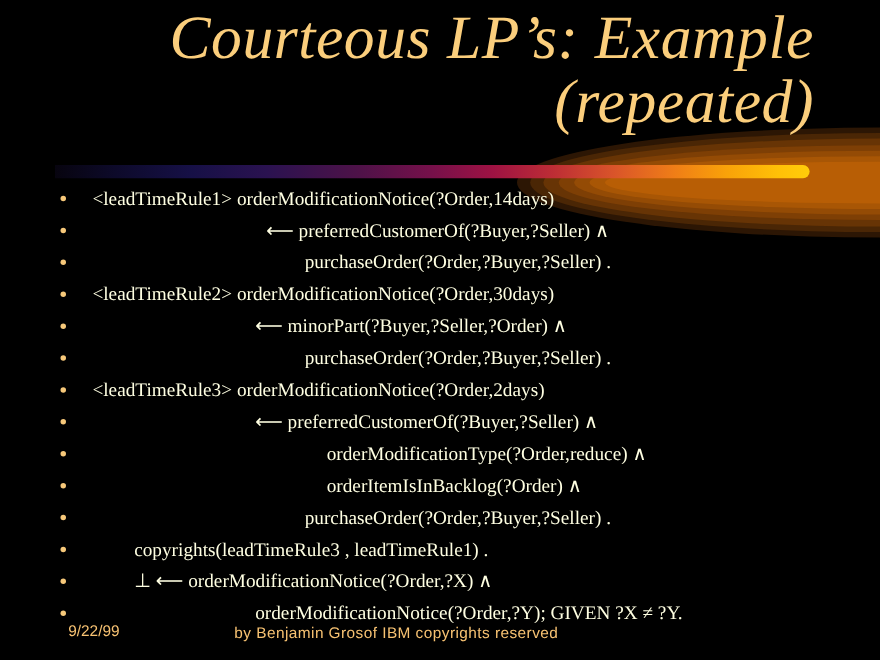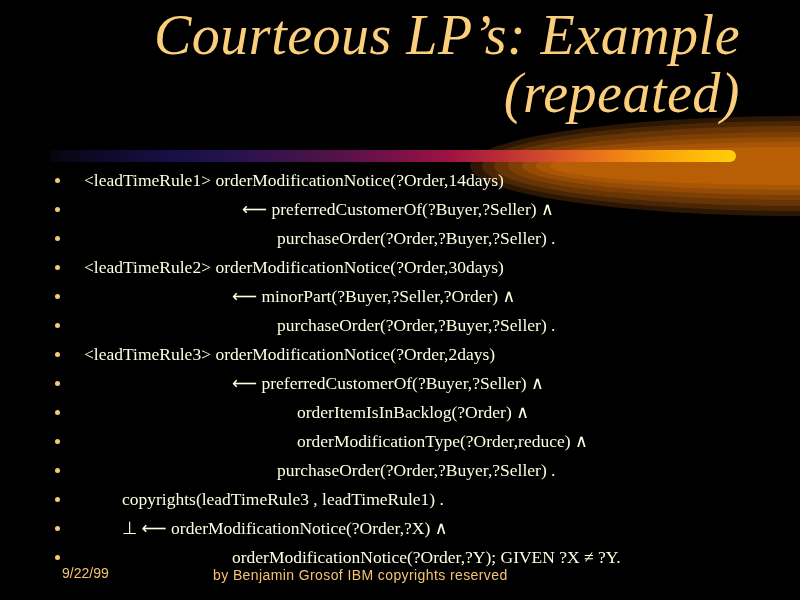--- a/index.html
+++ b/index.html
@@ -195,25 +195,25 @@
       <div class="bullet-row">
         <span class="bullet-dot"></span>
         <span class="bullet-text align-left">&lt;leadTimeRule3&gt; orderModificationNotice(?Order,2days)</span>
       </div>
       <div class="bullet-row">
         <span class="bullet-dot"></span>
         <span class="bullet-text align-ind4">⟵      preferredCustomerOf(?Buyer,?Seller) ∧</span>
       </div>
       <div class="bullet-row">
         <span class="bullet-dot"></span>
+        <span class="bullet-text align-ind3">orderModificationType(?Order,reduce) ∧</span>
+      </div>
+      <div class="bullet-row">
+        <span class="bullet-dot"></span>
         <span class="bullet-text align-ind3">orderItemIsInBacklog(?Order) ∧</span>
-      </div>
-      <div class="bullet-row">
-        <span class="bullet-dot"></span>
-        <span class="bullet-text align-ind3">orderModificationType(?Order,reduce) ∧</span>
       </div>
       <div class="bullet-row">
         <span class="bullet-dot"></span>
         <span class="bullet-text align-ind2">purchaseOrder(?Order,?Buyer,?Seller) .</span>
       </div>
       <div class="bullet-row">
         <span class="bullet-dot"></span>
         <span class="bullet-text align-ind5">copyrights(leadTimeRule3 ,  leadTimeRule1) .</span>
       </div>
       <div class="bullet-row">

